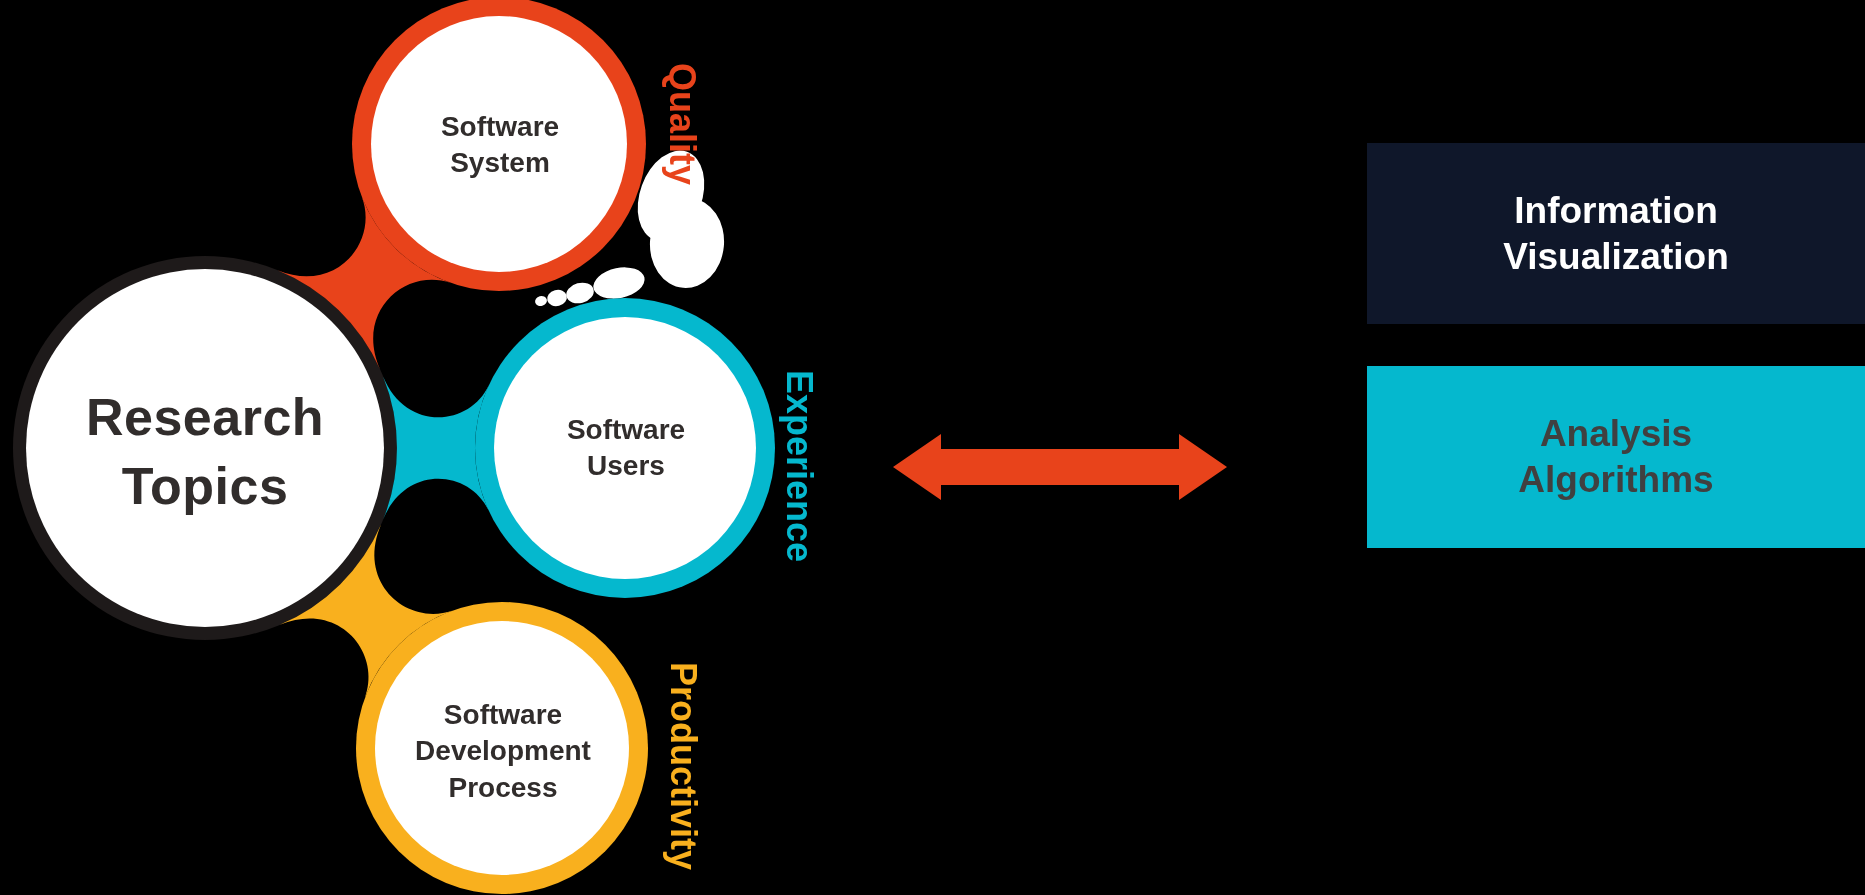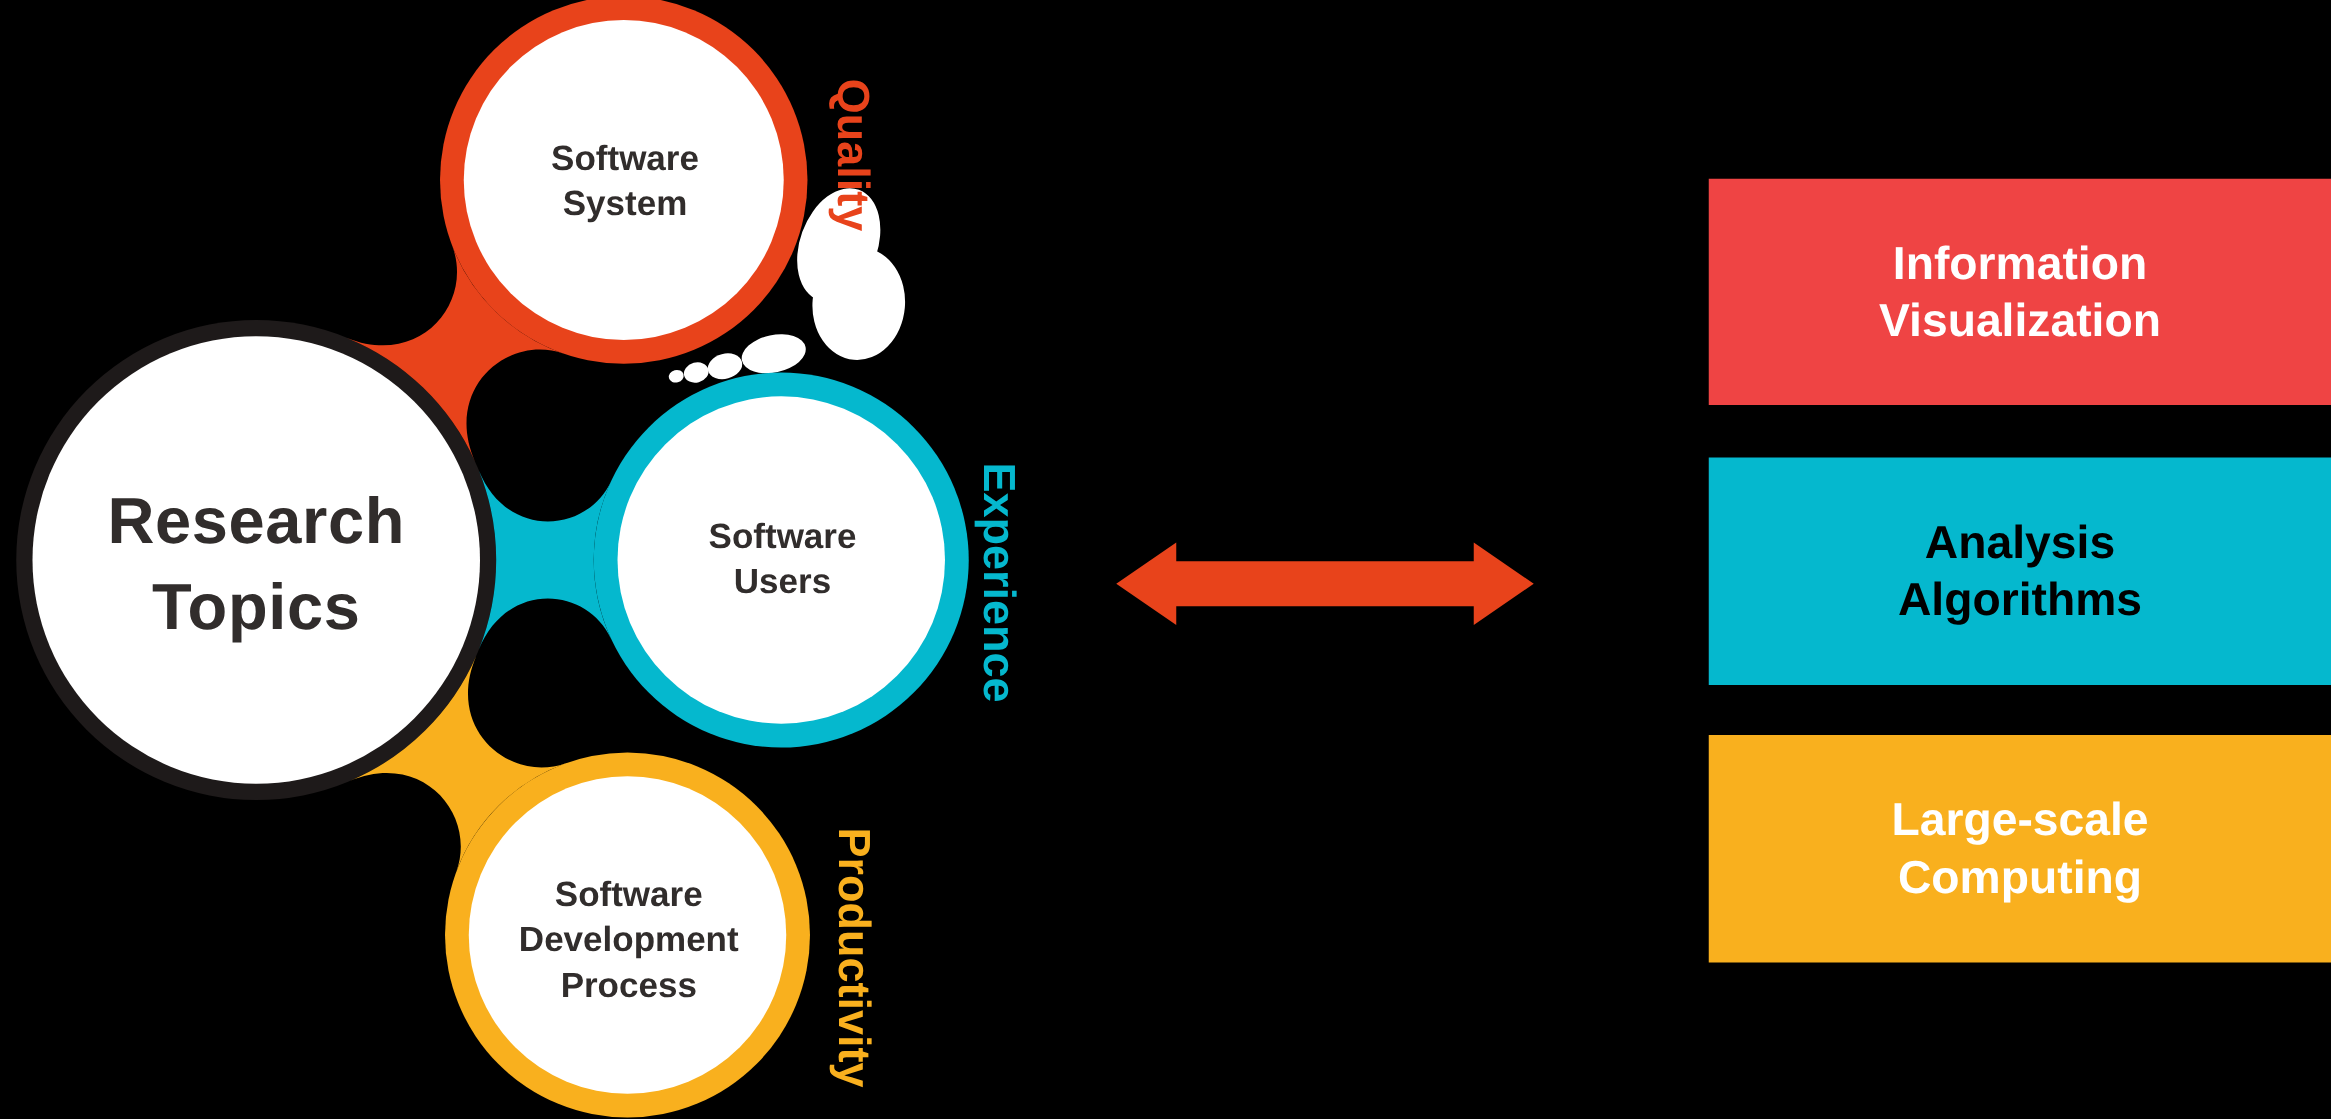--- a/index.html
+++ b/index.html
@@ -78,26 +78,22 @@
   <div class="node-label node-label-1" style="color: rgb(49, 45, 44);">Software
 Users</div>
   <div class="node-label node-label-2" style="color: rgb(49, 45, 44);">Software
 Development
 Process</div>
 
   <div class="vlabel vlabel-0" style="color: rgb(232, 67, 27);">Quality</div>
   <div class="vlabel vlabel-1" style="color: rgb(5, 184, 206);">Experience</div>
   <div class="vlabel vlabel-2" style="color: rgb(249, 176, 30);">Productivity</div>
 
-  <div class="legend-box legend-0" style="background: #ef4444;">
+  <div class="legend-box legend-0" style="background: #0f172a;">
     <span style="color: rgb(255, 255, 255);">Information
 Visualization</span>
   </div>
   <div class="legend-box legend-1" style="background: rgb(5, 184, 206);">
-    <span style="color: #000000;">Analysis
+    <span style="color: #404040;">Analysis
 Algorithms</span>
-  </div>
-  <div class="legend-box legend-2" style="background: rgb(249, 176, 30);">
-    <span style="color: rgb(255, 255, 255);">Large-scale
-Computing</span>
   </div>
 
 </div>
 
 </body></html>

